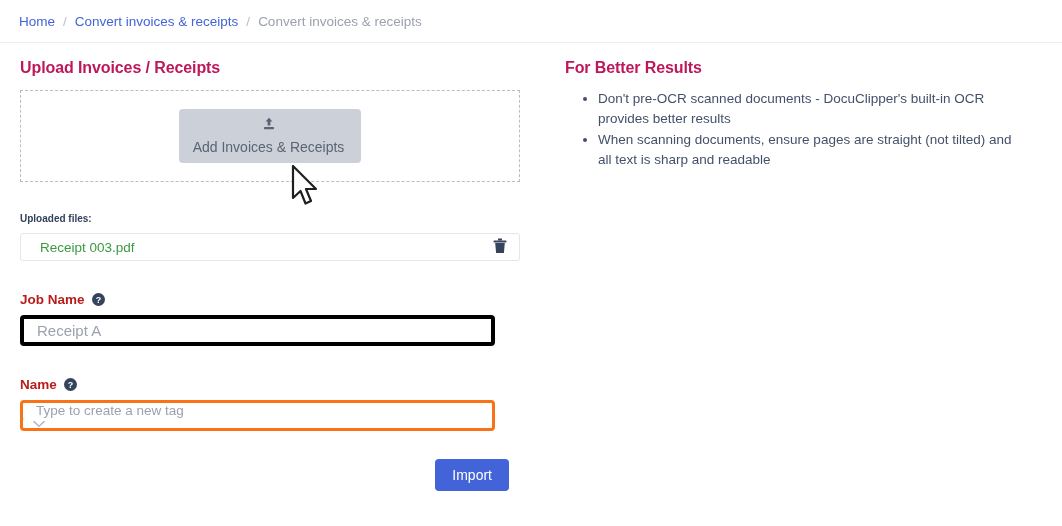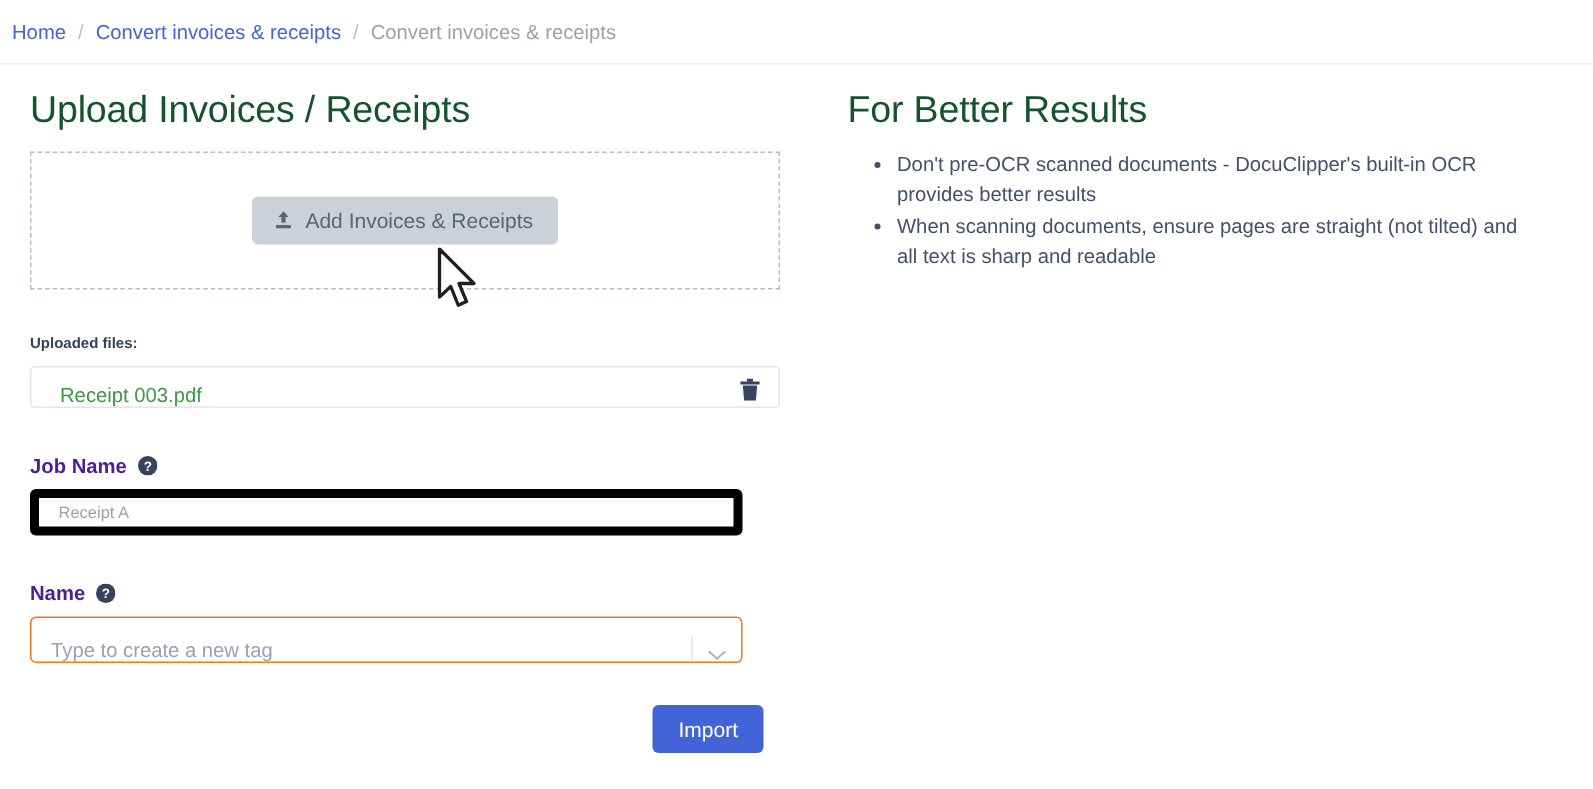--- a/index.html
+++ b/index.html
@@ -13,37 +13,37 @@
     overflow: hidden;
     position: relative;
   }
 
   
   .breadcrumb-bar {
     height: 43px;
     border-bottom: 1px solid #eceef1;
     display: flex;
     align-items: center;
-    padding-left: 8px;
+    padding-left: 19px;
     font-size: 13.5px;
   }
   .crumb-link { color: #4264d8; cursor: pointer; }
   .crumb-current { color: #9aa2ae; }
   .crumb-sep { color: #b9bfc8; margin: 0 8px; }
 
   
   .page { display: flex; padding-top: 16px; }
   .col-left { width: 540px; padding-left: 20px; }
   .col-right { width: 500px; padding-left: 25px; }
 
   
   .section-title {
-    font-size: 25px;
-    font-weight: normal;
-    color: #14532d;
+    font-size: 16px;
+    font-weight: bold;
+    color: #be185d;
     margin: 0 0 13px 0;
     letter-spacing: -0.1px;
   }
   .col-right .section-title { margin-bottom: 5px; }
 
   
   .dropzone {
     width: 500px;
     height: 92px;
     border: 1.5px dashed #b7bdc8;
@@ -57,37 +57,38 @@
     align-items: center;
     gap: 8px;
     background: #ccd1d9;
     color: #5a6472;
     border: none;
     border-radius: 4px;
     padding: 8px 17px 8px 14px;
     font-size: 14px;
     font-family: "Liberation Sans", sans-serif;
     cursor: pointer;
+    flex-direction: column;
   }
   .upload-icon { display: inline-flex; }
 
   
   .sub-label {
     font-size: 10px;
     font-weight: bold;
     color: #33415c;
     margin: 31px 0 9px 0;
   }
   .file-row {
     width: 500px;
     height: 28px;
     border: 1px solid #e3e6ea;
     border-radius: 3px;
     display: flex;
-    align-items: flex-end;
+    align-items: center;
     justify-content: space-between;
     padding: 0 12px 0 19px;
     background: #fff;
   }
   .file-name { font-size: 13.5px; color: #3a9a42; }
   .trash-btn {
     background: none; border: none; padding: 0; cursor: pointer;
     display: inline-flex; align-items: center;
   }
   .add-more-wrap {
@@ -103,47 +104,48 @@
     text-decoration: none;
   }
 
   
   .field-label {
     display: flex;
     align-items: center;
     gap: 7px;
     font-size: 13.5px;
     font-weight: bold;
-    color: #4c1d95;
+    color: #b91c1c;
     margin: 31px 0 8px 0;
   }
   .help-icon { display: inline-flex; }
   .text-input {
     width: 475px;
     height: 31px;
-    border: 6px solid #000000;
+    border: 4px solid #000000;
     border-radius: 4px;
     padding: 0 13px;
-    font-size: 11px;
+    font-size: 15px;
     font-family: "Liberation Sans", sans-serif;
     color: #33415c;
     background: #fff;
     outline: none;
   }
   .text-input::placeholder { color: #9aa2ae; }
 
   .select-box {
     width: 475px;
     height: 31px;
-    border: 1px solid #f97316;
-    border-radius: 4px;
-    display: flex;
-    align-items: flex-end;
-    background: #fff;
-    cursor: pointer;
+    border: 3px solid #f97316;
+    border-radius: 4px;
+    display: flex;
+    align-items: flex-start;
+    background: #fff;
+    cursor: pointer;
+    flex-direction: column;
   }
   .select-value {
     flex: 1;
     padding-left: 13px;
     font-size: 13.5px;
     color: #9aa2ae;
   }
   .select-sep { width: 1px; height: 17px; background: #e1e4e8; }
   .select-caret {
     width: 32px;

